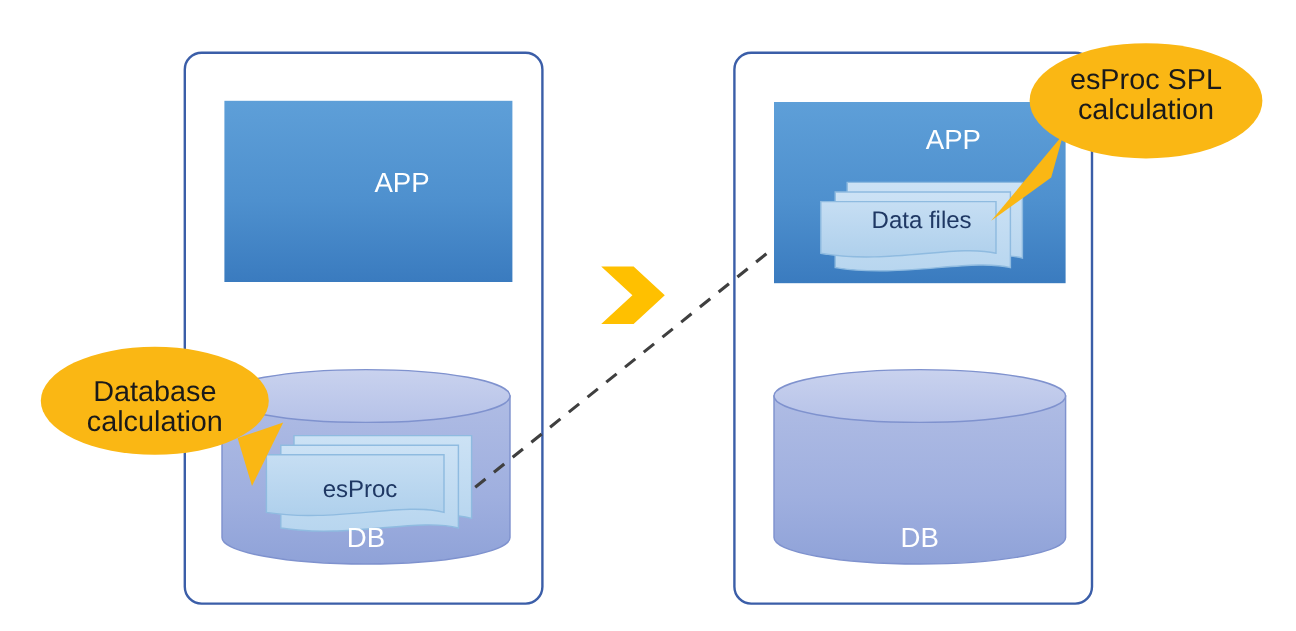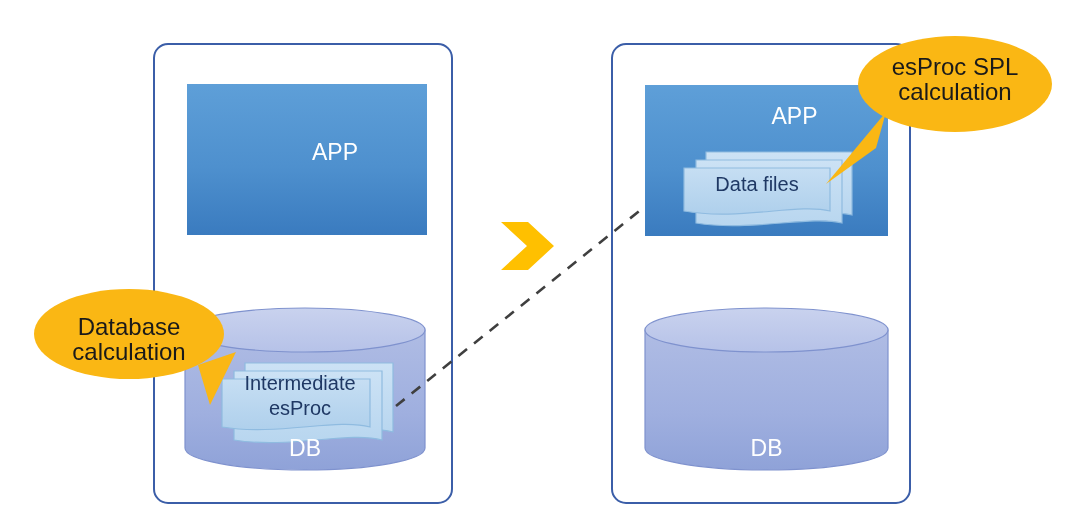--- a/index.html
+++ b/index.html
@@ -141,31 +141,30 @@
 
     <g>
       <path d="M886,112 L826,184 L876,148 Z" fill="#FAB714"></path>
       <ellipse cx="955" cy="84" rx="97" ry="48" fill="#FAB714"></ellipse>
     </g>
 
   </svg>
 
   <div class="lbl lbl-app" style="left:187px; top:138px; width:240px;">APP</div>
 
-  <div class="lbl lbl-doc" style="left:210px; top:371px; width:180px;">Intermediate</div>
 
   <div class="lbl lbl-doc" style="left:210px; top:396px; width:180px;">esProc</div>
 
   <div class="lbl lbl-db" style="left:185px; top:434px; width:240px;">DB</div>
 
   <div class="lbl lbl-bubble" style="left:49px; top:312px; width:160px;">Database</div>
   <div class="lbl lbl-bubble" style="left:49px; top:337px; width:160px;">calculation</div>
 
   <div class="lbl lbl-app" style="left:645px; top:102px; width:243px;">APP</div>
 
-  <div class="lbl lbl-doc" style="left:684px; top:172px; width:146px;">Data files</div>
+  <div class="lbl lbl-doc" style="left:684px; top:172px; width:168px;">Data files</div>
 
   <div class="lbl lbl-db" style="left:645px; top:434px; width:243px;">DB</div>
 
   <div class="lbl lbl-bubble" style="left:875px; top:52px; width:160px;">esProc SPL</div>
   <div class="lbl lbl-bubble" style="left:875px; top:77px; width:160px;">calculation</div>
 
 </div>
 
 </body></html>

